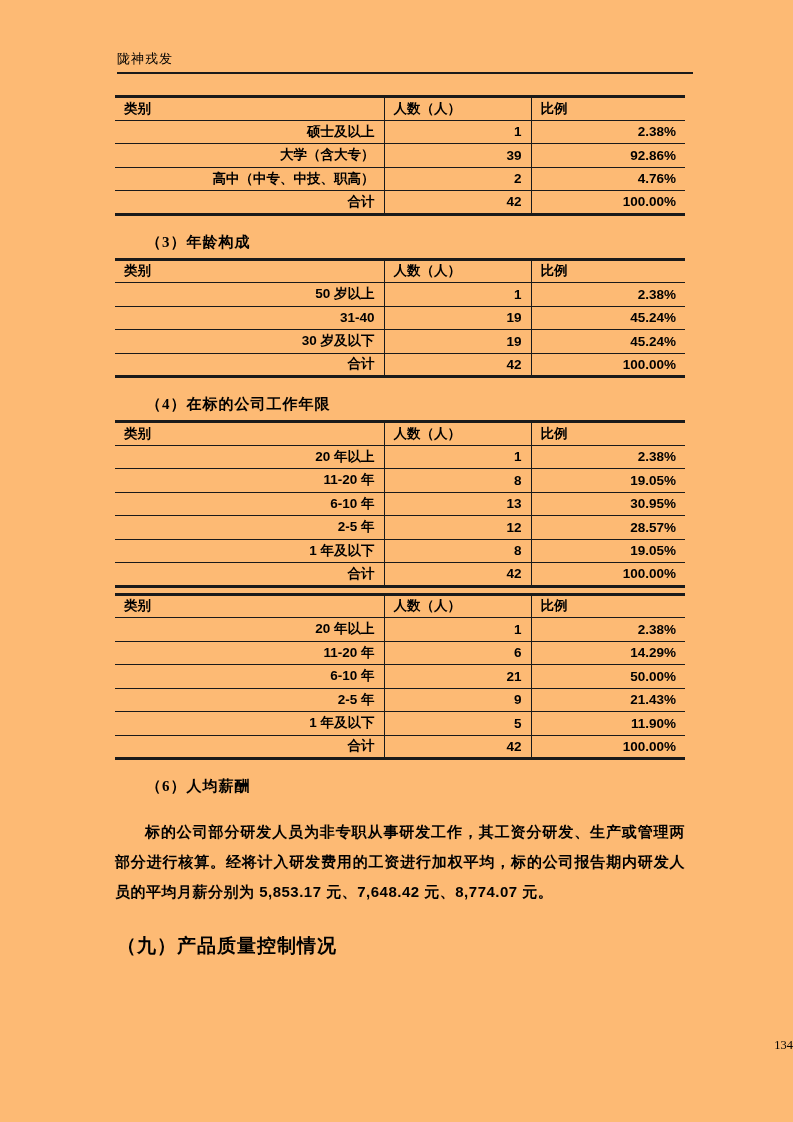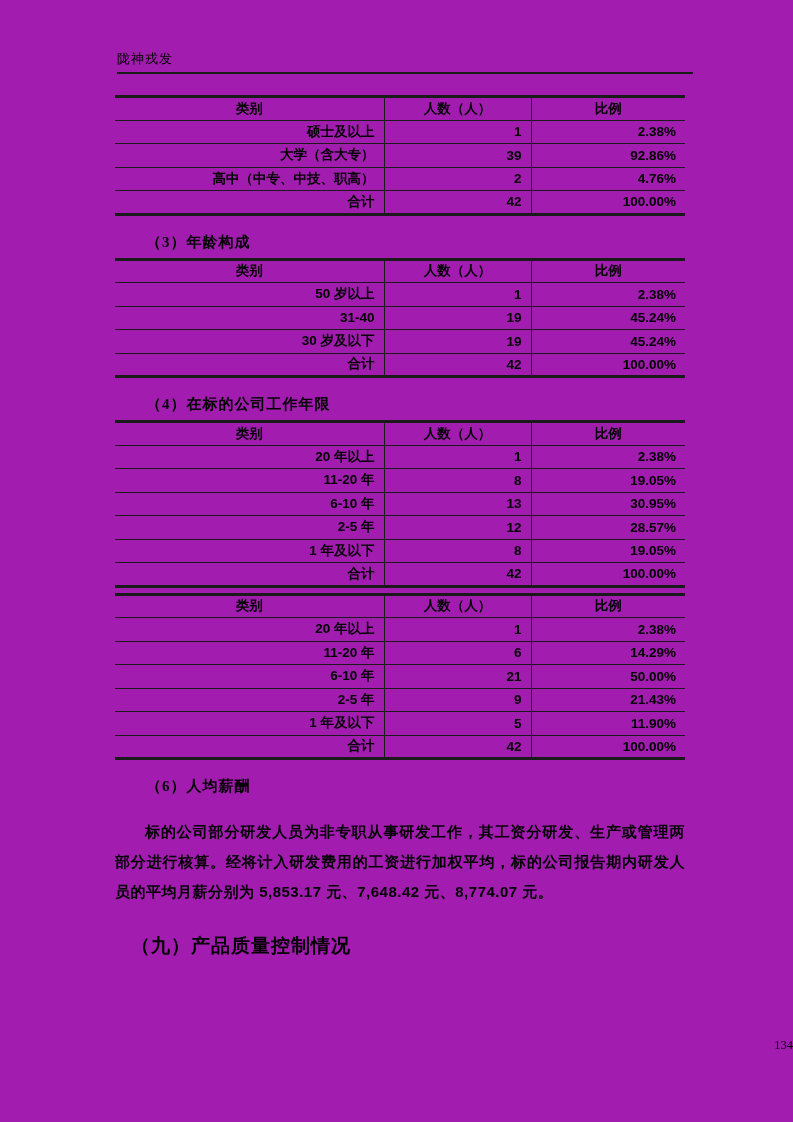--- a/index.html
+++ b/index.html
@@ -2,21 +2,21 @@
 <html><head>
 <meta charset="utf-8">
 <style>
   * { margin: 0; padding: 0; box-sizing: border-box; }
   html, body { background: #888; }
   .page {
     position: relative;
     width: 793px;
     height: 1122px;
     margin: 0 auto;
-    background: #a21caf;
+    background: #fdba74;
     color: #000;
     font-family: "Liberation Serif", "DejaVu Serif", serif;
     overflow: hidden;
   }
   .content {
     position: absolute;
     left: 115px;
     top: 50px;
     width: 570px;
   }
@@ -50,21 +50,21 @@
     border: 1.5px solid #1a1a1a;
     border-left: none;
     height: 23.5px;
     font-size: 13.5px;
     font-weight: bold;
     padding: 0 9px;
     white-space: nowrap;
     overflow: hidden;
   }
   table.doc-table th:last-child, table.doc-table td:last-child { border-right: none; }
-  table.doc-table th { text-align: center; }
+  table.doc-table th { text-align: left; }
   table.doc-table td:first-child { text-align: right; }
   table.doc-table td:nth-child(2), table.doc-table td:nth-child(3) { text-align: right; }
 
   
   .sub-heading {
     margin: 16px 0 5px 31px;
     font-size: 15px;
     font-weight: bold;
     line-height: 21px;
     font-family: Liberation Serif, serif;
@@ -77,21 +77,21 @@
     font-weight: bold;
     line-height: 30px;
     text-align: justify;
     text-indent: 2em;
     font-family: "Liberation Sans", "DejaVu Sans", sans-serif;
     letter-spacing: 0.5px;
   }
   
   .major-heading {
     margin-top: 26px;
-    margin-left: 16px;
+    margin-left: 2px;
     font-size: 19px;
     font-weight: bold;
     font-family: "Liberation Sans", "DejaVu Sans", sans-serif;
     letter-spacing: 1px;
   }
   
   .page-footer {
     position: absolute;
     top: 1038px;
     left: 0;

